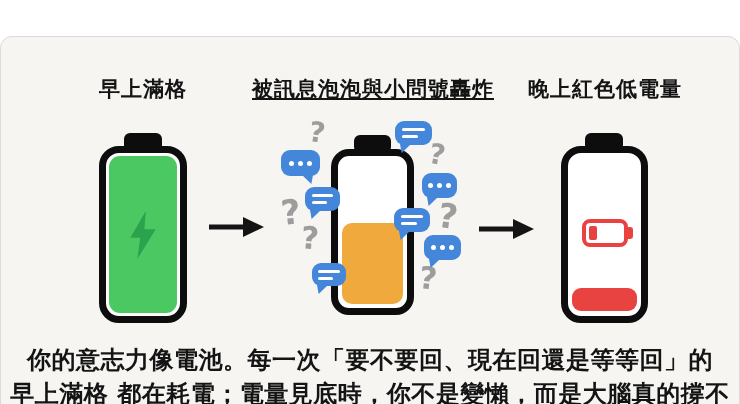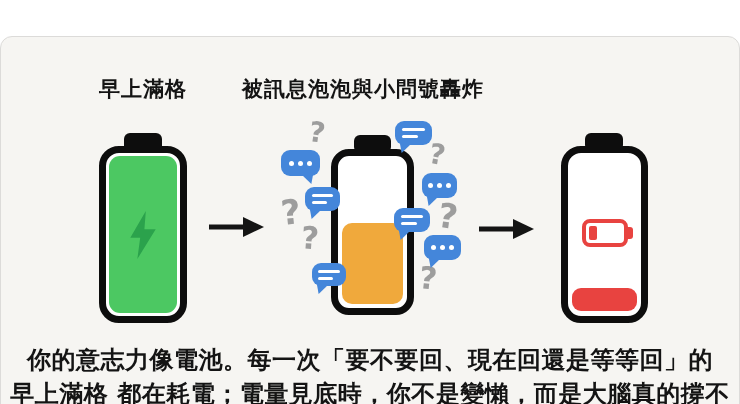--- a/index.html
+++ b/index.html
@@ -76,21 +76,22 @@
     font-size:24px;font-weight:bold;color:var(--ink);line-height:34px;
     letter-spacing:0.5px;
   }
 </style>
 </head>
 <body>
 
 <div class="canvas">
 
   <div class="heading" style="left:142px;top:38px;">早上滿格</div>
-  <div class="heading" style="left:362px;top:38px;">被訊息泡泡與小問號轟炸</div>
+  <div class="heading" style="left:372px;top:38px;text-decoration:underline;">被訊息泡泡與小問號轟炸</div>
+  <div class="heading" style="left:604px;top:38px;">晚上紅色低電量</div>
 
   <div class="cap" style="left:123px;top:96px;width:38px;height:20px;"></div>
   <div class="battery" style="left:98px;top:109px;width:88px;height:177px;">
     <div class="fill-green">
       <svg width="34" height="48" viewBox="0 0 24 34">
         <polygon points="14,0 3,19 10,19 8,34 21,13 13,13" fill="var(--lightning-green)"></polygon>
       </svg>
     </div>
   </div>
 

